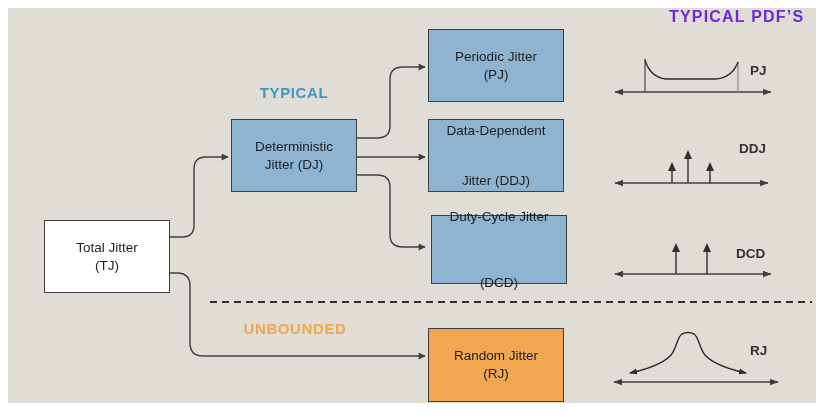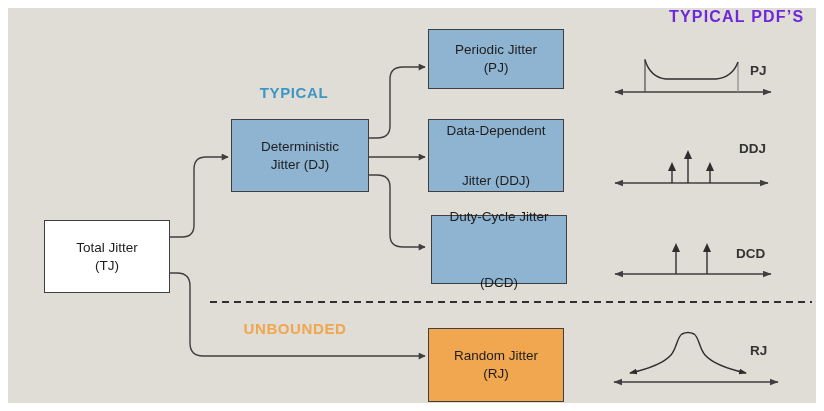--- a/index.html
+++ b/index.html
@@ -24,22 +24,22 @@
   .dashed{stroke:#2f2f2f;stroke-width:2;stroke-dasharray:7 5;fill:none;}
   .node{
     position:absolute;box-sizing:border-box;border:1.5px solid var(--line,#3f3f3f);
     display:flex;flex-direction:column;align-items:center;justify-content:center;
     text-align:center;font-size:13.5px;line-height:1.3;color:var(--text,#1d1d1d);
   }
   .node.blue{background:var(--box-blue,#8eb4d2);}
   .node.orange{background:var(--box-orange,#f0a750);}
   .node.white{background:var(--box-white,#fff);}
   .n-tj{left:36px;top:220px;width:126px;height:73px;margin-left:8px;}
-  .n-dj{left:231px;top:119px;width:138px;height:73px;text-align:right;}
-  .n-pj{left:428px;top:29px;width:136px;height:60px;}
+  .n-dj{left:231px;top:119px;width:126px;height:73px;text-align:right;}
+  .n-pj{left:428px;top:29px;width:136px;height:73px;}
   .n-ddj{left:428px;top:119px;width:136px;height:73px;gap:32px;}
   .n-dcd{left:431px;top:215px;width:136px;height:69px;gap:48px;}
   .n-rj{left:428px;top:328px;width:136px;height:74px;}
   .sec-label{position:absolute;font-weight:bold;font-size:15px;letter-spacing:.6px;}
   .bounded{left:231px;top:84px;width:126px;text-align:center;color:var(--bounded-text,#3d97c2);}
   .unbounded{left:215px;top:320px;width:160px;text-align:center;color:var(--unbounded-text,#f0a64c);}
   .heading{
     position:absolute;left:624px;top:8px;font-weight:bold;font-size:16px;
     letter-spacing:1.2px;color:#6d28d9;margin-left:45px;
   }

